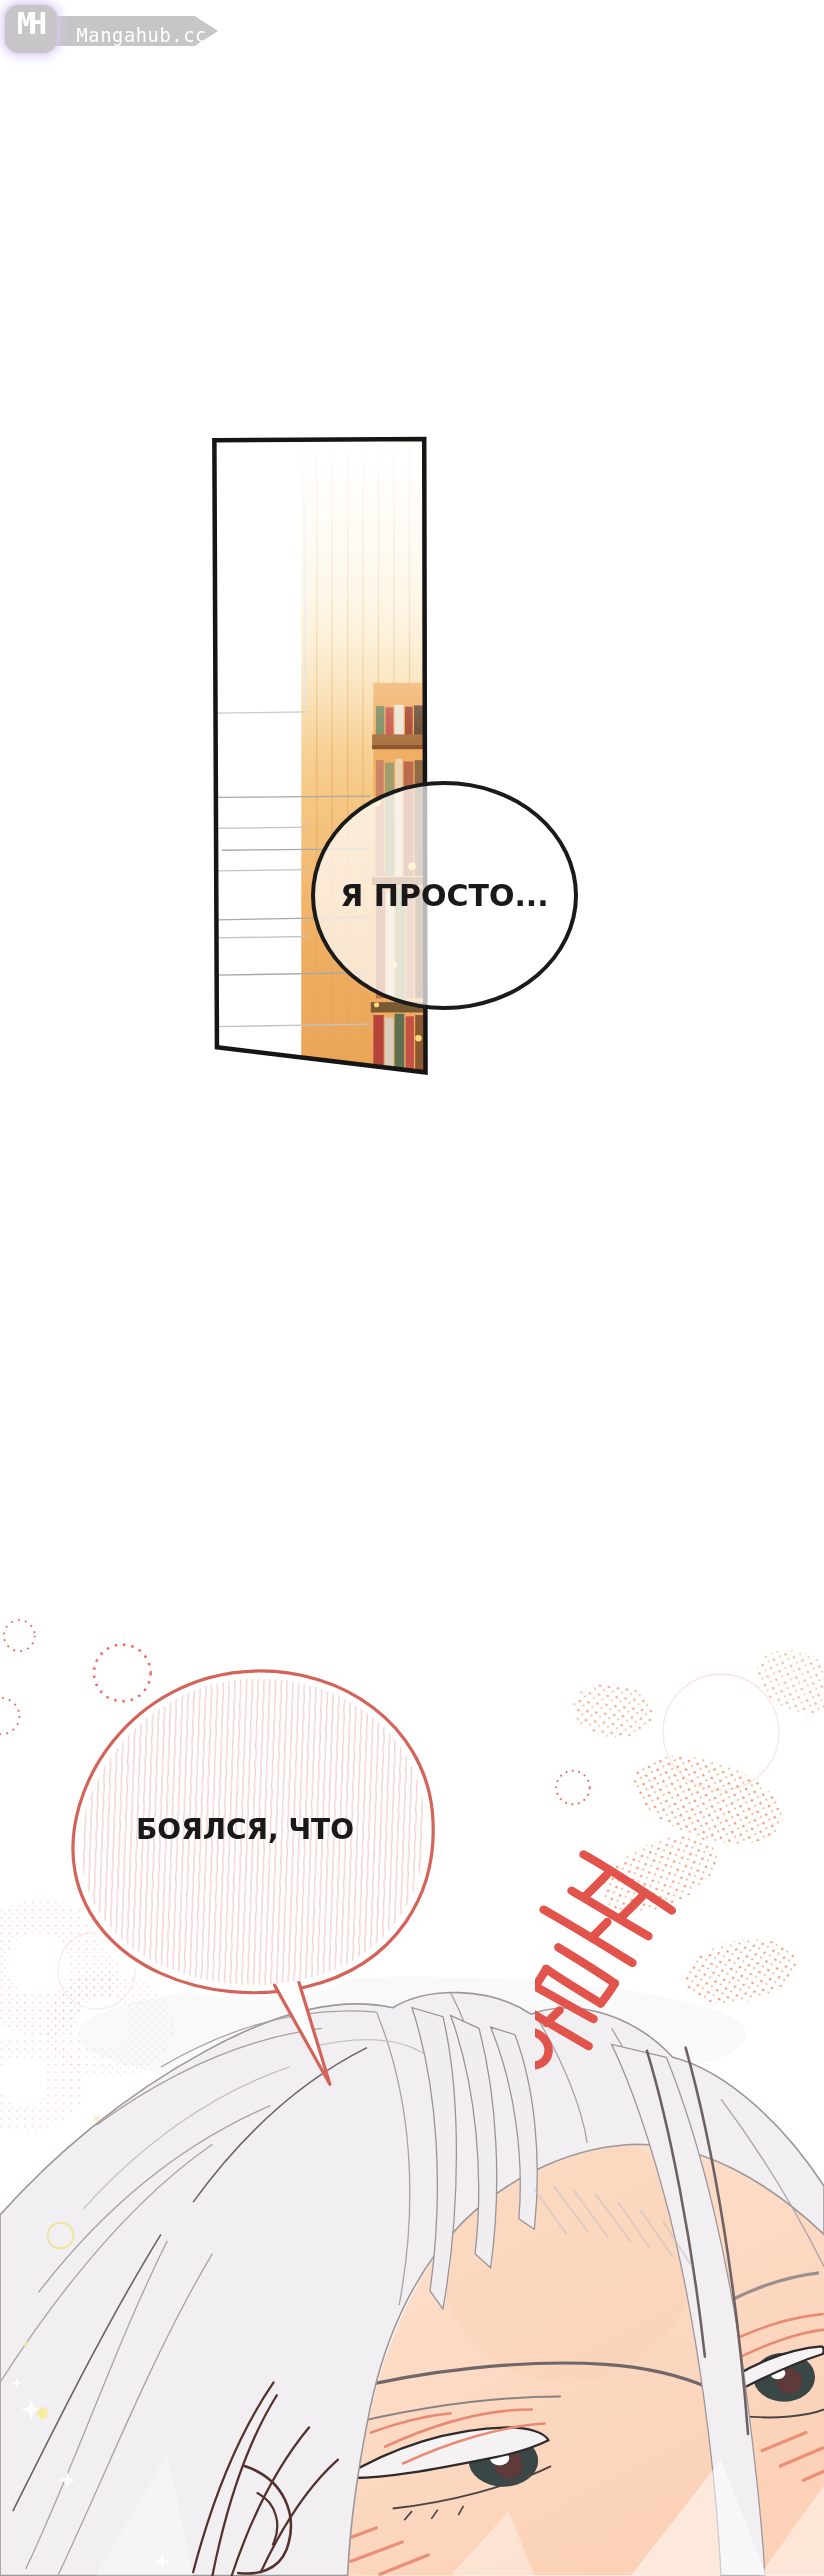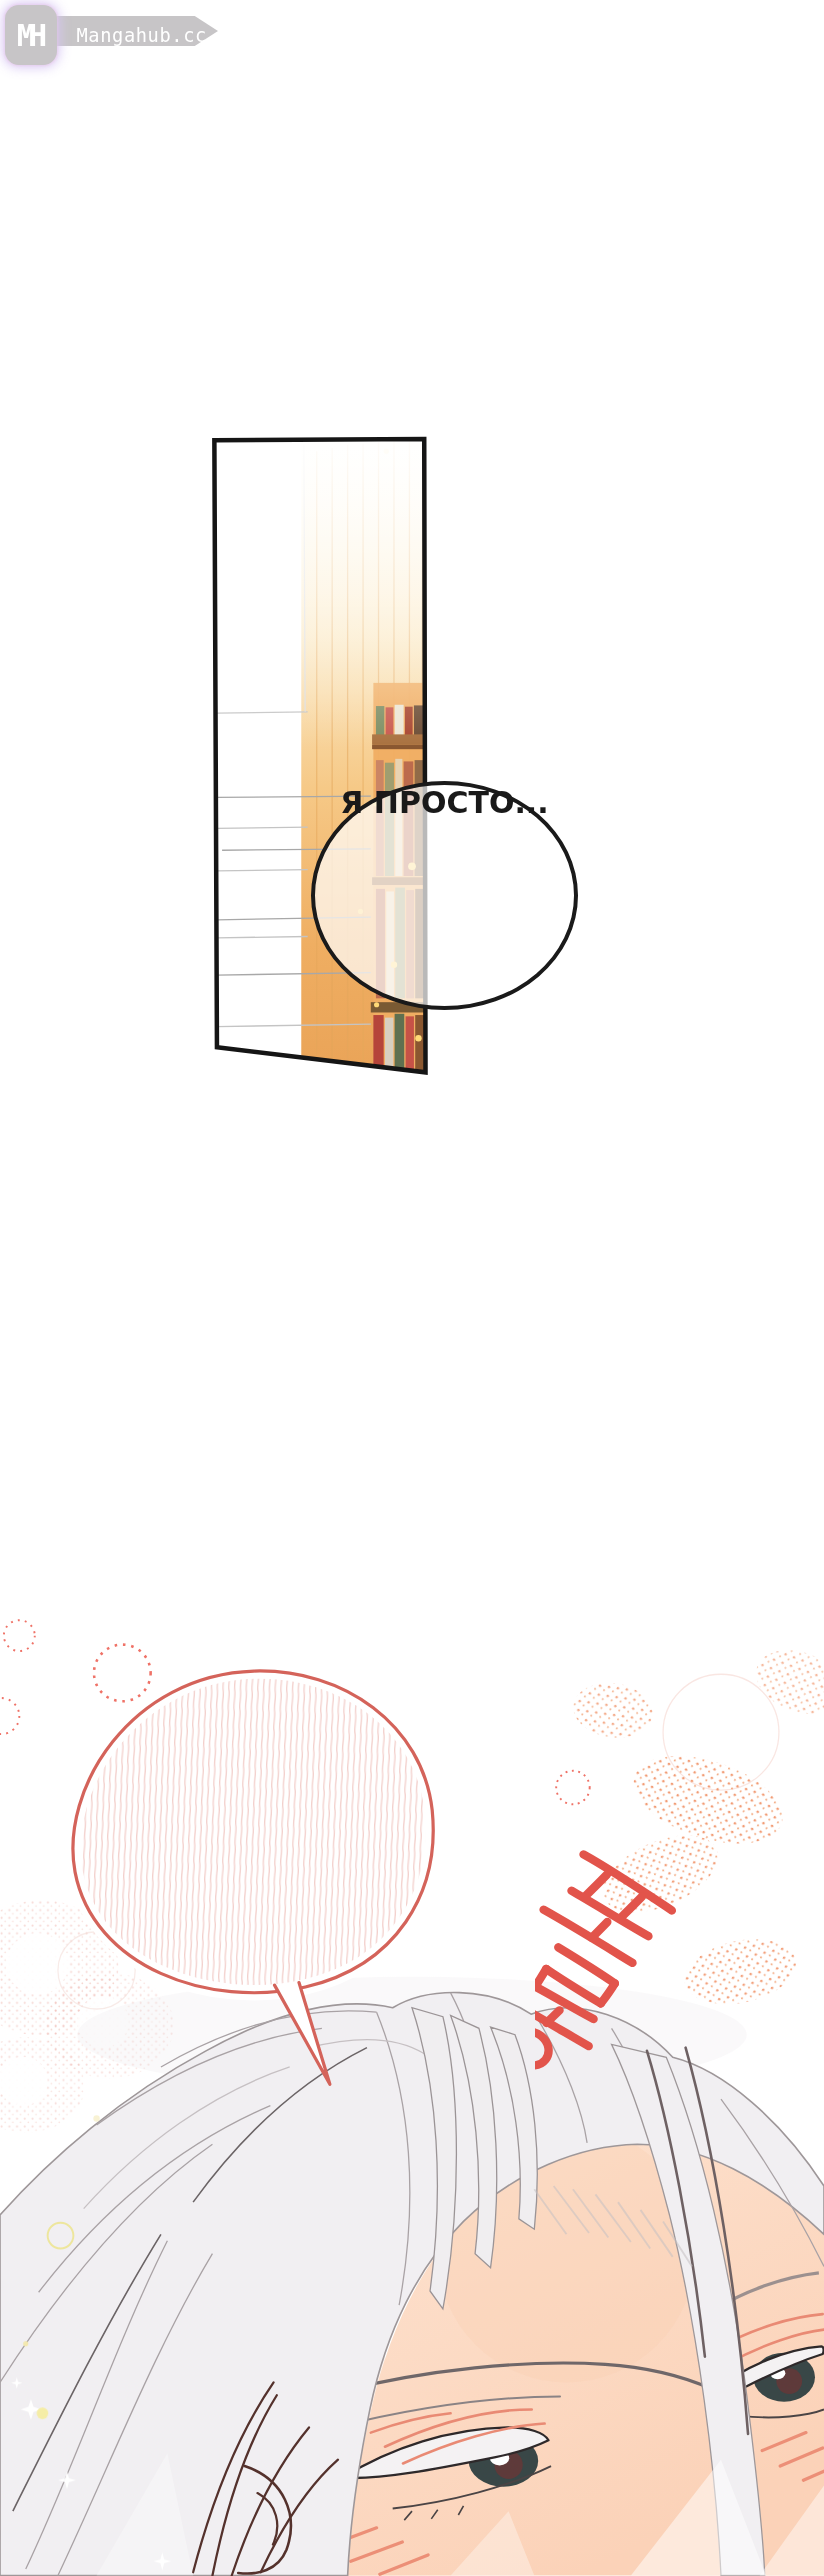--- a/index.html
+++ b/index.html
@@ -13,33 +13,33 @@
   .logo-banner{
     position:absolute;left:52px;top:16px;width:166px;height:30px;
     background:#c7c5c7;color:#fff;
     clip-path:polygon(0 0,86% 0,100% 50%,86% 100%,0 100%);
     display:flex;align-items:flex-end;padding-left:24.5px;box-sizing:border-box;
     font-family:"DejaVu Sans Mono","Liberation Mono",monospace;
     font-size:18.7px;letter-spacing:0.6px;
     filter:drop-shadow(0 0 4.5px rgba(248,195,214,.95));
   }
   .logo-badge{
-    position:absolute;left:5.2px;top:5.2px;width:52px;height:60px;border-radius:14px;
+    position:absolute;left:5.2px;top:5.2px;width:52px;height:48px;border-radius:14px;
     background:#c7c5c7;color:#fff;z-index:2;
-    display:flex;align-items:center;justify-content:center;
+    display:flex;justify-content:center;
     font-family:"DejaVu Sans Mono","Liberation Mono",monospace;
     font-weight:bold;font-size:31px;letter-spacing:-0.22em;padding-right:5.2px;box-sizing:border-box;
     box-shadow:0 0 10.3px 3.2px rgba(215,199,245,.85), 0 0 2.6px 0.6px rgba(248,195,214,.6);
   }
   
   .bubble1{
     position:absolute;left:311px;top:781px;width:267px;height:229px;
     border:4.5px solid #1a1a1a;border-radius:50%;
     background:rgba(255,255,255,.7);
-    display:flex;align-items:flex-start;justify-content:center;box-sizing:border-box;
+    display:flex;align-items:center;justify-content:center;box-sizing:border-box;
   }
   .bubble1-text{
     font-weight:bold;font-size:30px;color:#191919;letter-spacing:0px;white-space:nowrap;
   }
   
   #bubble2-svg{position:absolute;left:48px;top:1645px;width:399px;height:464px;}
   .bubble2-text{
     position:absolute;left:84px;top:1808px;width:322px;
     text-align:center;font-weight:bold;font-size:28px;line-height:43px;color:#191919;
   }
@@ -327,20 +327,21 @@
       <path d="M 4.5 0 C 6 10 3 20 4.5 30 C 6 40 3 50 4.5 60" stroke="#efc2bd" stroke-width="1.6" fill="none"></path>
     </pattern>
   </defs>
   <path d="M 320 40 C 460 36 582 124 597 256 C 610 386 540 498 400 531 C 250 565 70 500 42 352 C 18 222 130 46 320 40 Z" fill="#ffffff"></path>
   <path d="M 320 40 C 460 36 582 124 597 256 C 610 386 540 498 400 531 C 250 565 70 500 42 352 C 18 222 130 46 320 40 Z" fill="url(#stripes)"></path>
   <path d="M 320 40 C 460 36 582 124 597 256 C 610 386 540 498 400 531 C 250 565 70 500 42 352 C 18 222 130 46 320 40 Z" fill="none" stroke="#ffffff" stroke-width="24"></path>
   <path d="M 320 40 C 460 36 582 124 597 256 C 610 386 540 498 400 531 C 250 565 70 500 42 352 C 18 222 130 46 320 40 Z" fill="none" stroke="#d4635a" stroke-width="5"></path>
   <path d="M 352 528 L 438 682 L 390 524" fill="#ffffff" stroke="#d4635a" stroke-width="5" stroke-linejoin="round" stroke-linecap="round"></path>
 </svg>
 <div class="bubble2-text">
+  <div>БОЯЛСЯ, ЧТО</div>
 </div>
 
 <svg id="sfx-svg" viewBox="0 0 420 420" xmlns="http://www.w3.org/2000/svg">
   <g transform="translate(85,80) rotate(38)" stroke="#e2544b" stroke-width="13" stroke-linecap="round" stroke-linejoin="round" fill="none">
 
     <path d="M -20 -10 C 30 -18 90 -22 142 -26"></path>
     <path d="M 28 -8 C 26 10 24 26 22 40"></path>
     <path d="M 92 -14 C 90 4 88 20 86 34"></path>
     <path d="M 0 46 C 44 40 96 34 138 28"></path>
     <path d="M 74 50 L 70 84"></path>

